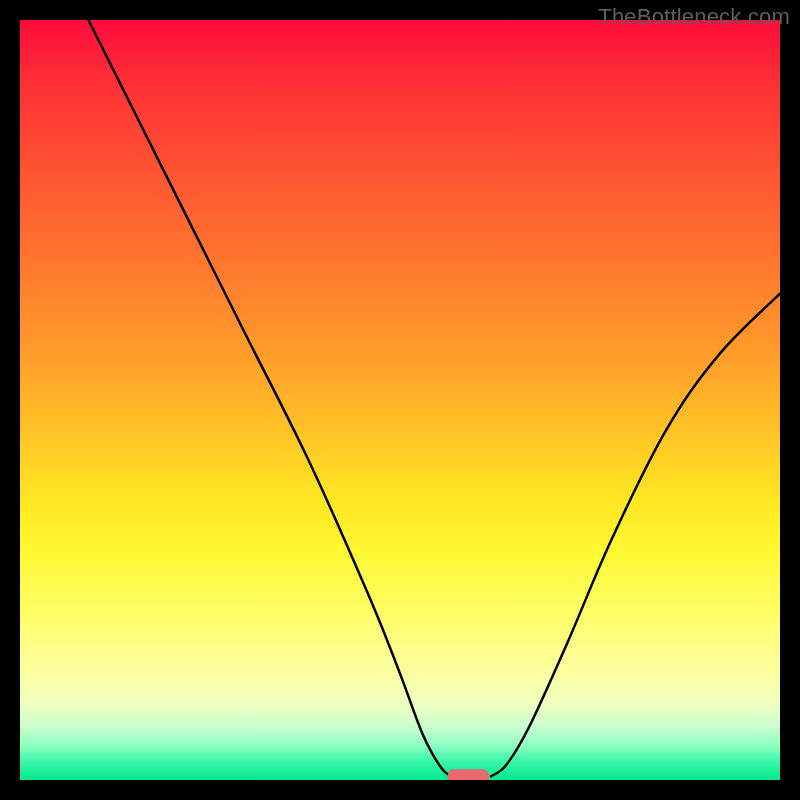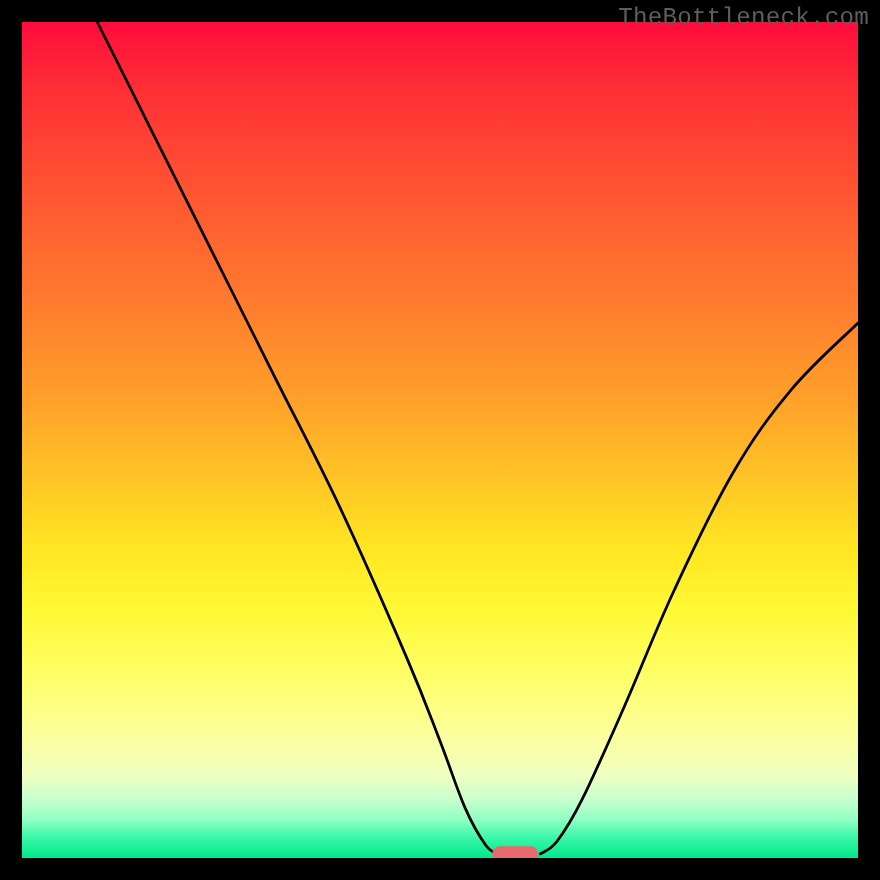--- a/index.html
+++ b/index.html
@@ -20,21 +20,20 @@
   .watermark {
     position: absolute;
     top: 4px;
     right: 10px;
     color: #5e5e5e;
     font-size: 22px;
     font-weight: 500;
     letter-spacing: 0.2px;
     z-index: 10;
     user-select: none;
-    font-family: Liberation Mono, monospace;
   }
   .plot-area {
     position: absolute;
     left: 20px;
     top: 20px;
     width: 760px;
     height: 760px;
     overflow: hidden;
   }
   .gradient-bg {

